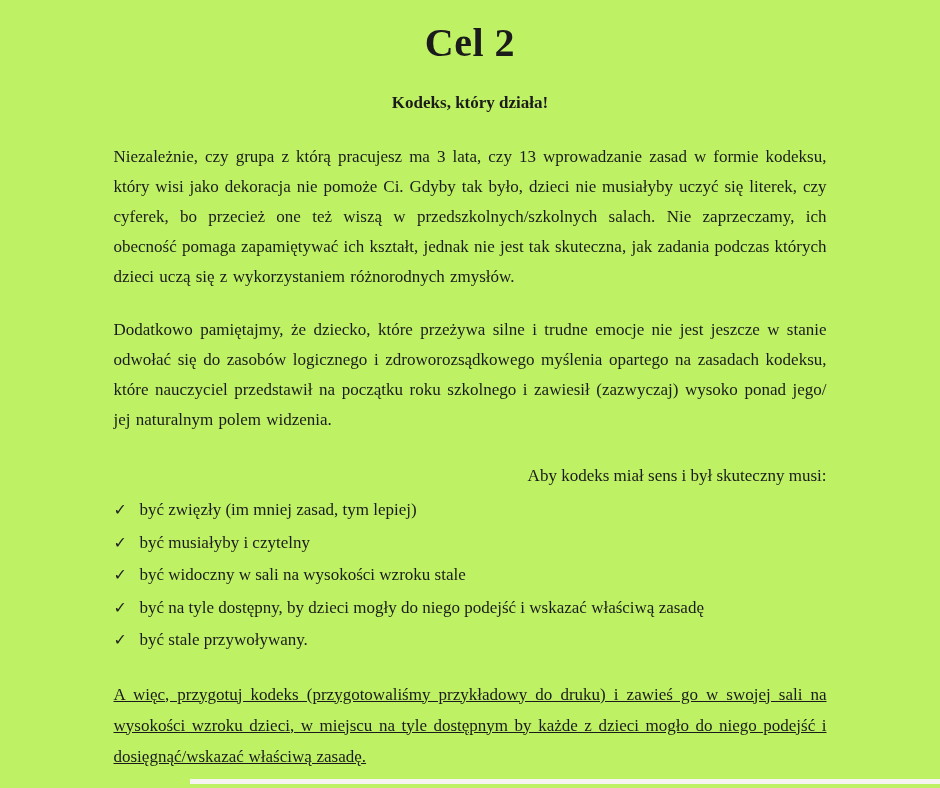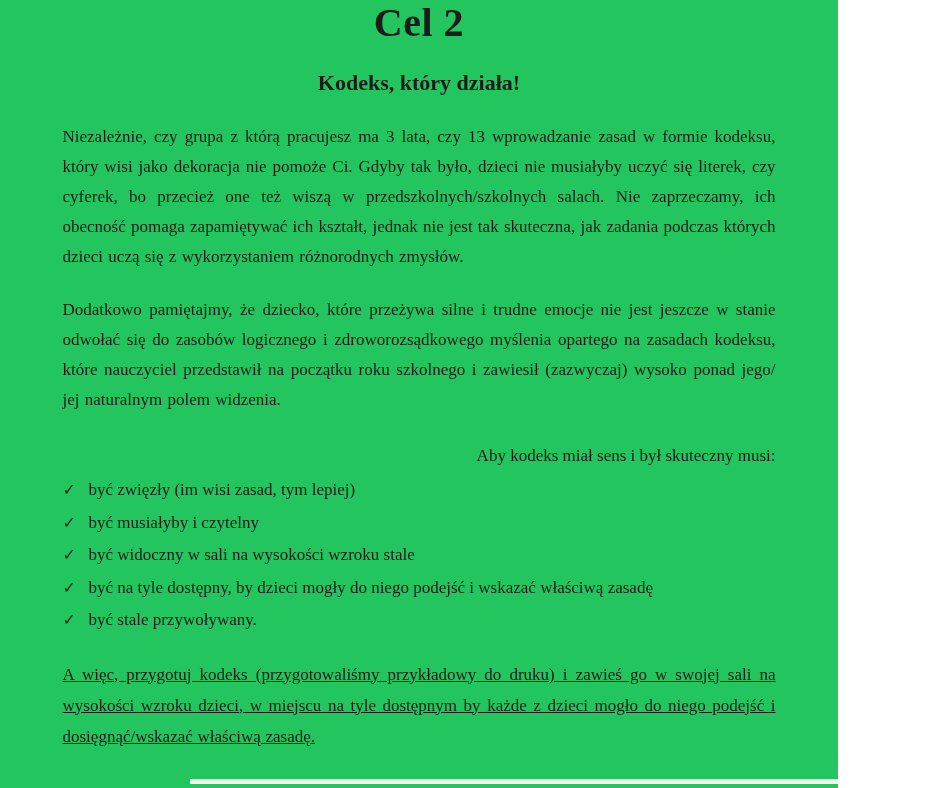--- a/index.html
+++ b/index.html
@@ -2,41 +2,41 @@
 <html lang="pl"><head>
 <meta charset="utf-8">
 <style>
   html, body {
     margin: 0;
     padding: 0;
     background: #ffffff;
   }
   .page {
     position: relative;
-    width: 838px;
+    width: 940px;
     height: 788px;
-    background: #22c55e;
+    background: #bef264;
     color: #1b1b1b;
     font-family: "Liberation Serif", "DejaVu Serif", serif;
     overflow: hidden;
     box-sizing: border-box;
-    padding-top: 0;
+    padding-top: 20px;
   }
   .doc-title {
     margin: 0;
     text-align: center;
     font-size: 40px;
     line-height: 46px;
     font-weight: bold;
     letter-spacing: 0.5px;
   }
   .doc-subtitle {
     margin: 27px 6px 29px;
     text-align: center;
-    font-size: 22px;
+    font-size: 17px;
     line-height: 20px;
     font-weight: bold;
   }
   .content {
     width: 713px;
     margin: 16px auto;
     font-size: 17px;
   }
   .body-par {
     margin: 0 0 23px;
@@ -97,21 +97,21 @@
 
     <p class="body-par">Niezależnie, czy grupa z którą pracujesz ma 3 lata, czy 13 wprowadzanie zasad w formie kodeksu, który wisi jako dekoracja nie pomoże Ci. Gdyby tak było, dzieci nie musiałyby uczyć się literek, czy cyferek, bo przecież one też wiszą w przedszkolnych/szkolnych salach. Nie zaprzeczamy, ich obecność pomaga zapamiętywać ich kształt, jednak nie jest tak skuteczna, jak zadania podczas których dzieci uczą się z wykorzystaniem różnorodnych zmysłów.</p>
 
     <p class="body-par">Dodatkowo pamiętajmy, że dziecko, które przeżywa silne i trudne emocje nie jest jeszcze w stanie odwołać się do zasobów logicznego i zdroworozsądkowego myślenia opartego na zasadach kodeksu, które nauczyciel przedstawił na początku roku szkolnego i zawiesił (zazwyczaj) wysoko ponad jego/ jej naturalnym polem widzenia.</p>
 
     <p class="list-intro">Aby kodeks miał sens i był skuteczny musi:</p>
 
     <ul class="checklist">
       <li class="check-item">
         <span class="check-glyph">✓</span>
-        <span class="check-text">być zwięzły (im wisi zasad, tym lepiej)</span>
+        <span class="check-text">być zwięzły (im mniej zasad, tym lepiej)</span>
       </li>
       <li class="check-item">
         <span class="check-glyph">✓</span>
         <span class="check-text">być musiałyby i czytelny</span>
       </li>
       <li class="check-item">
         <span class="check-glyph">✓</span>
         <span class="check-text">być widoczny w sali na wysokości wzroku stale</span>
       </li>
       <li class="check-item">

